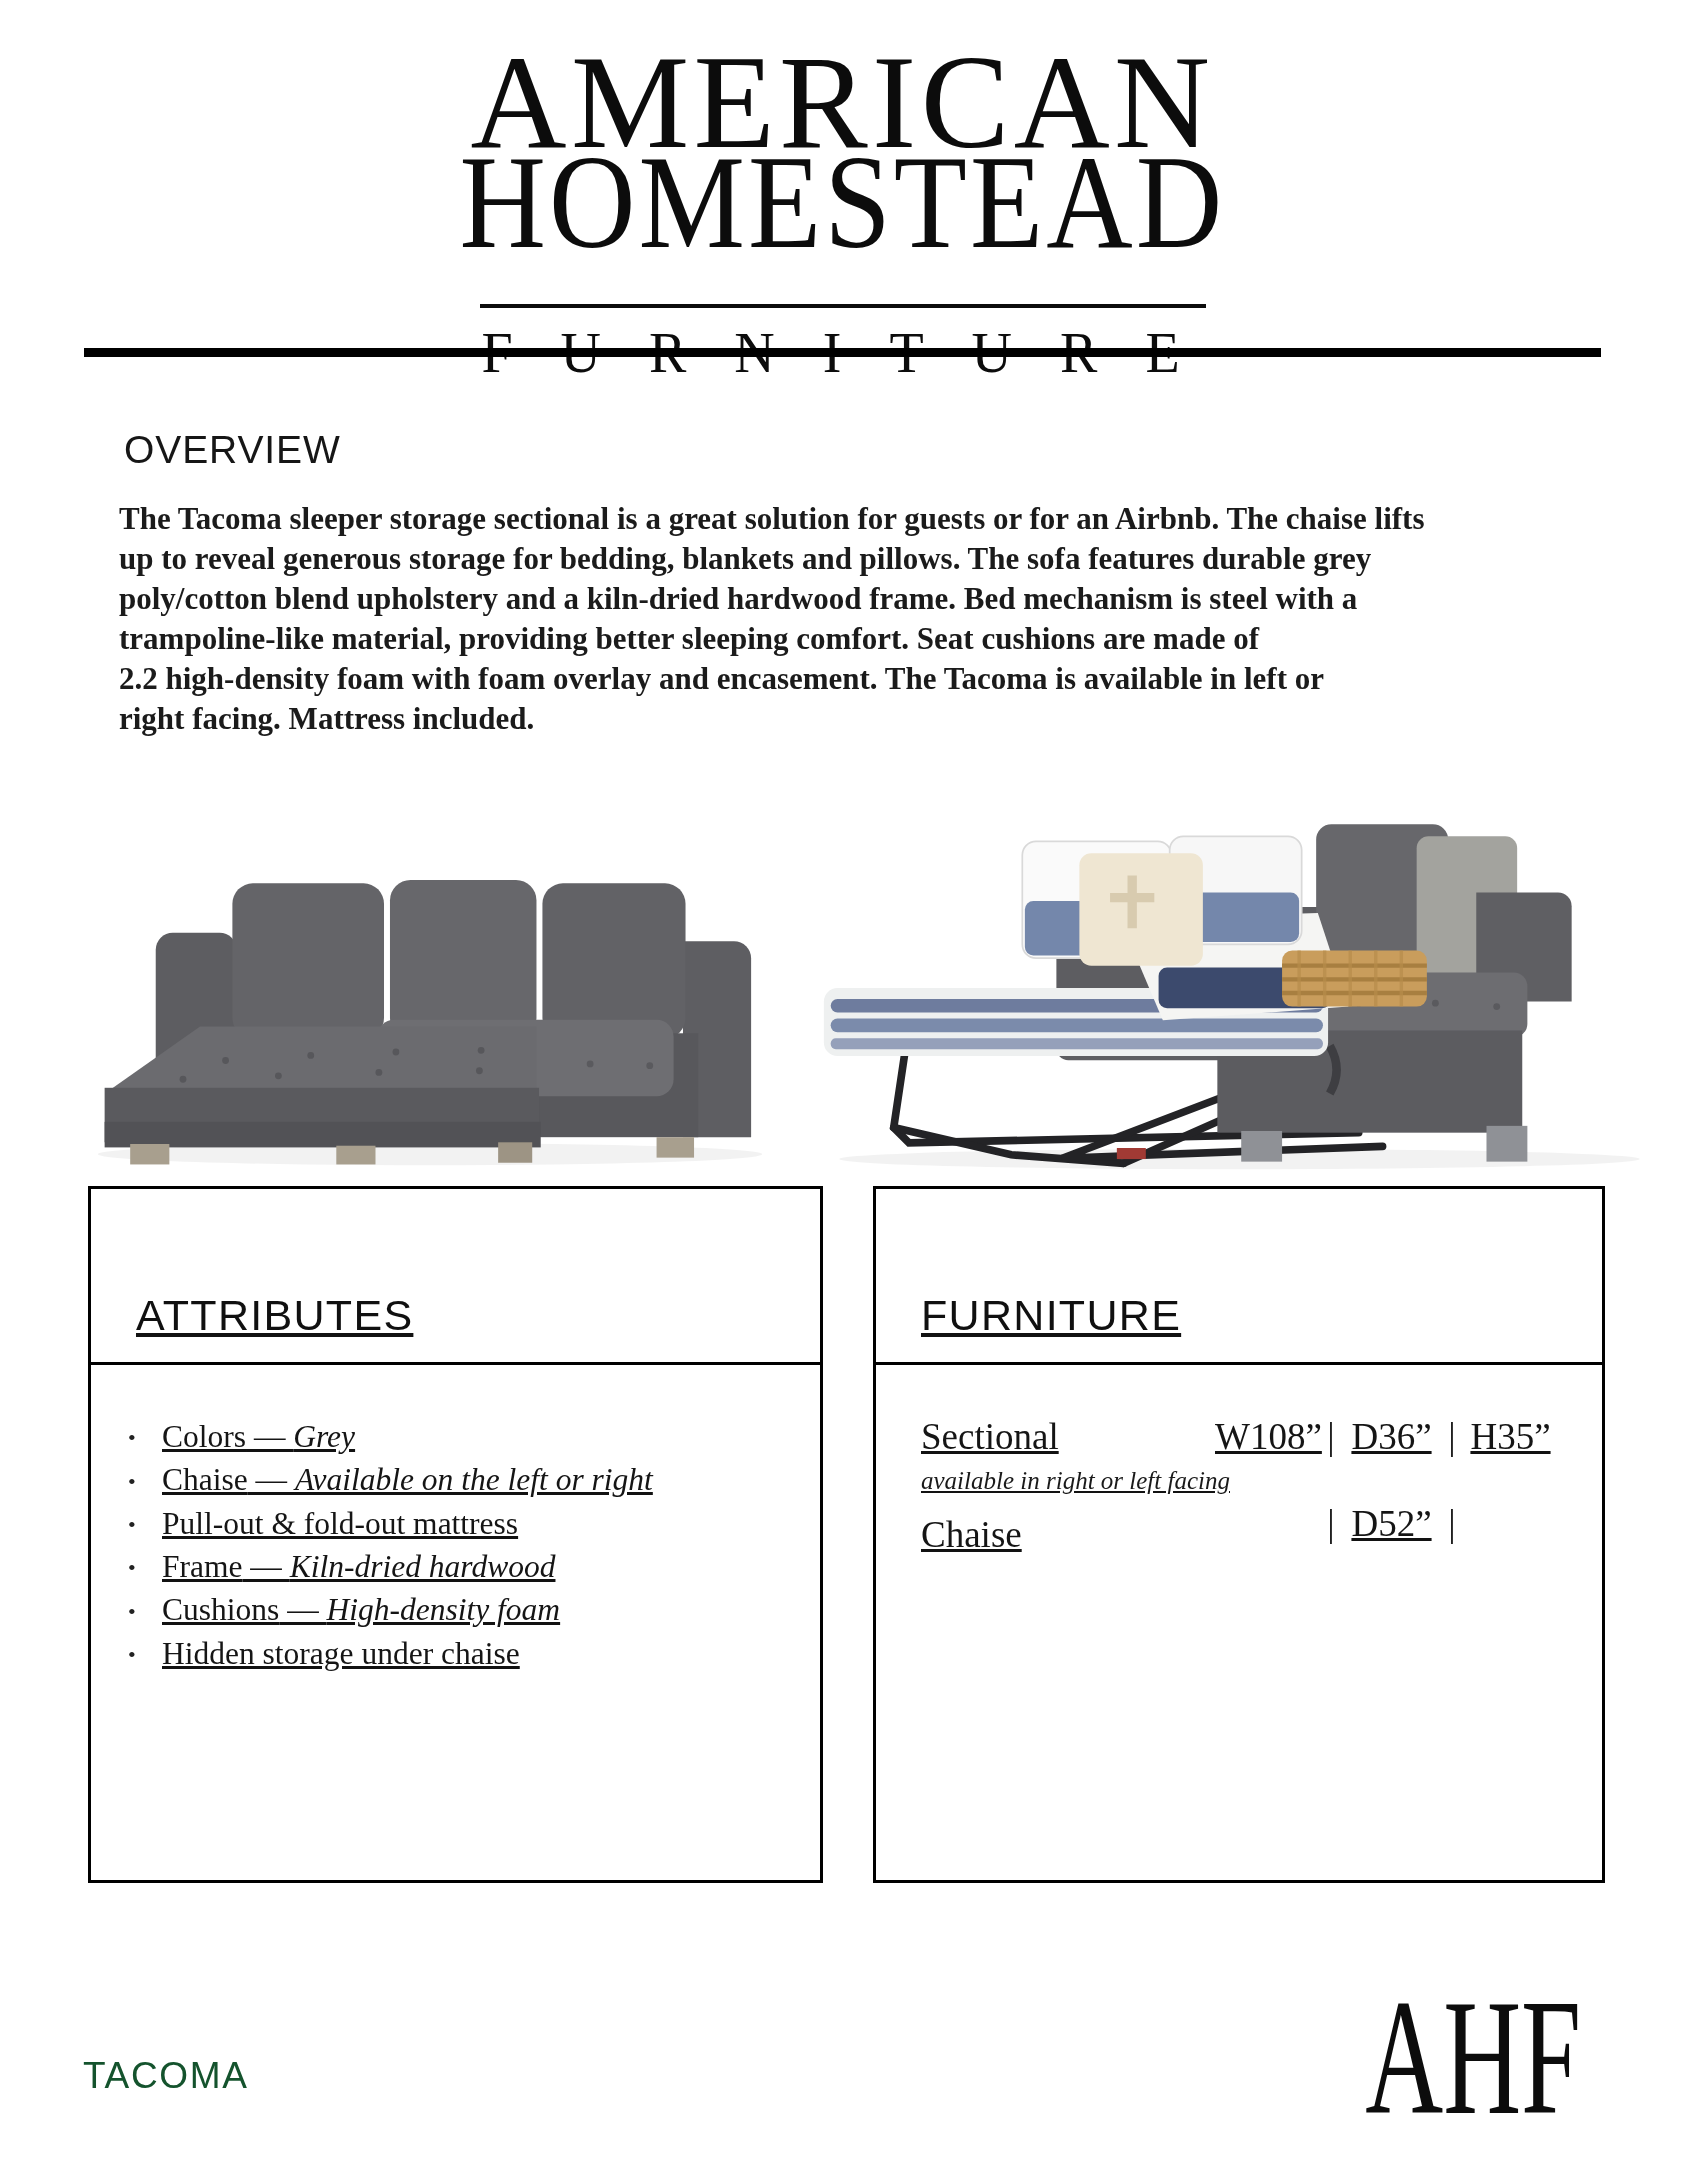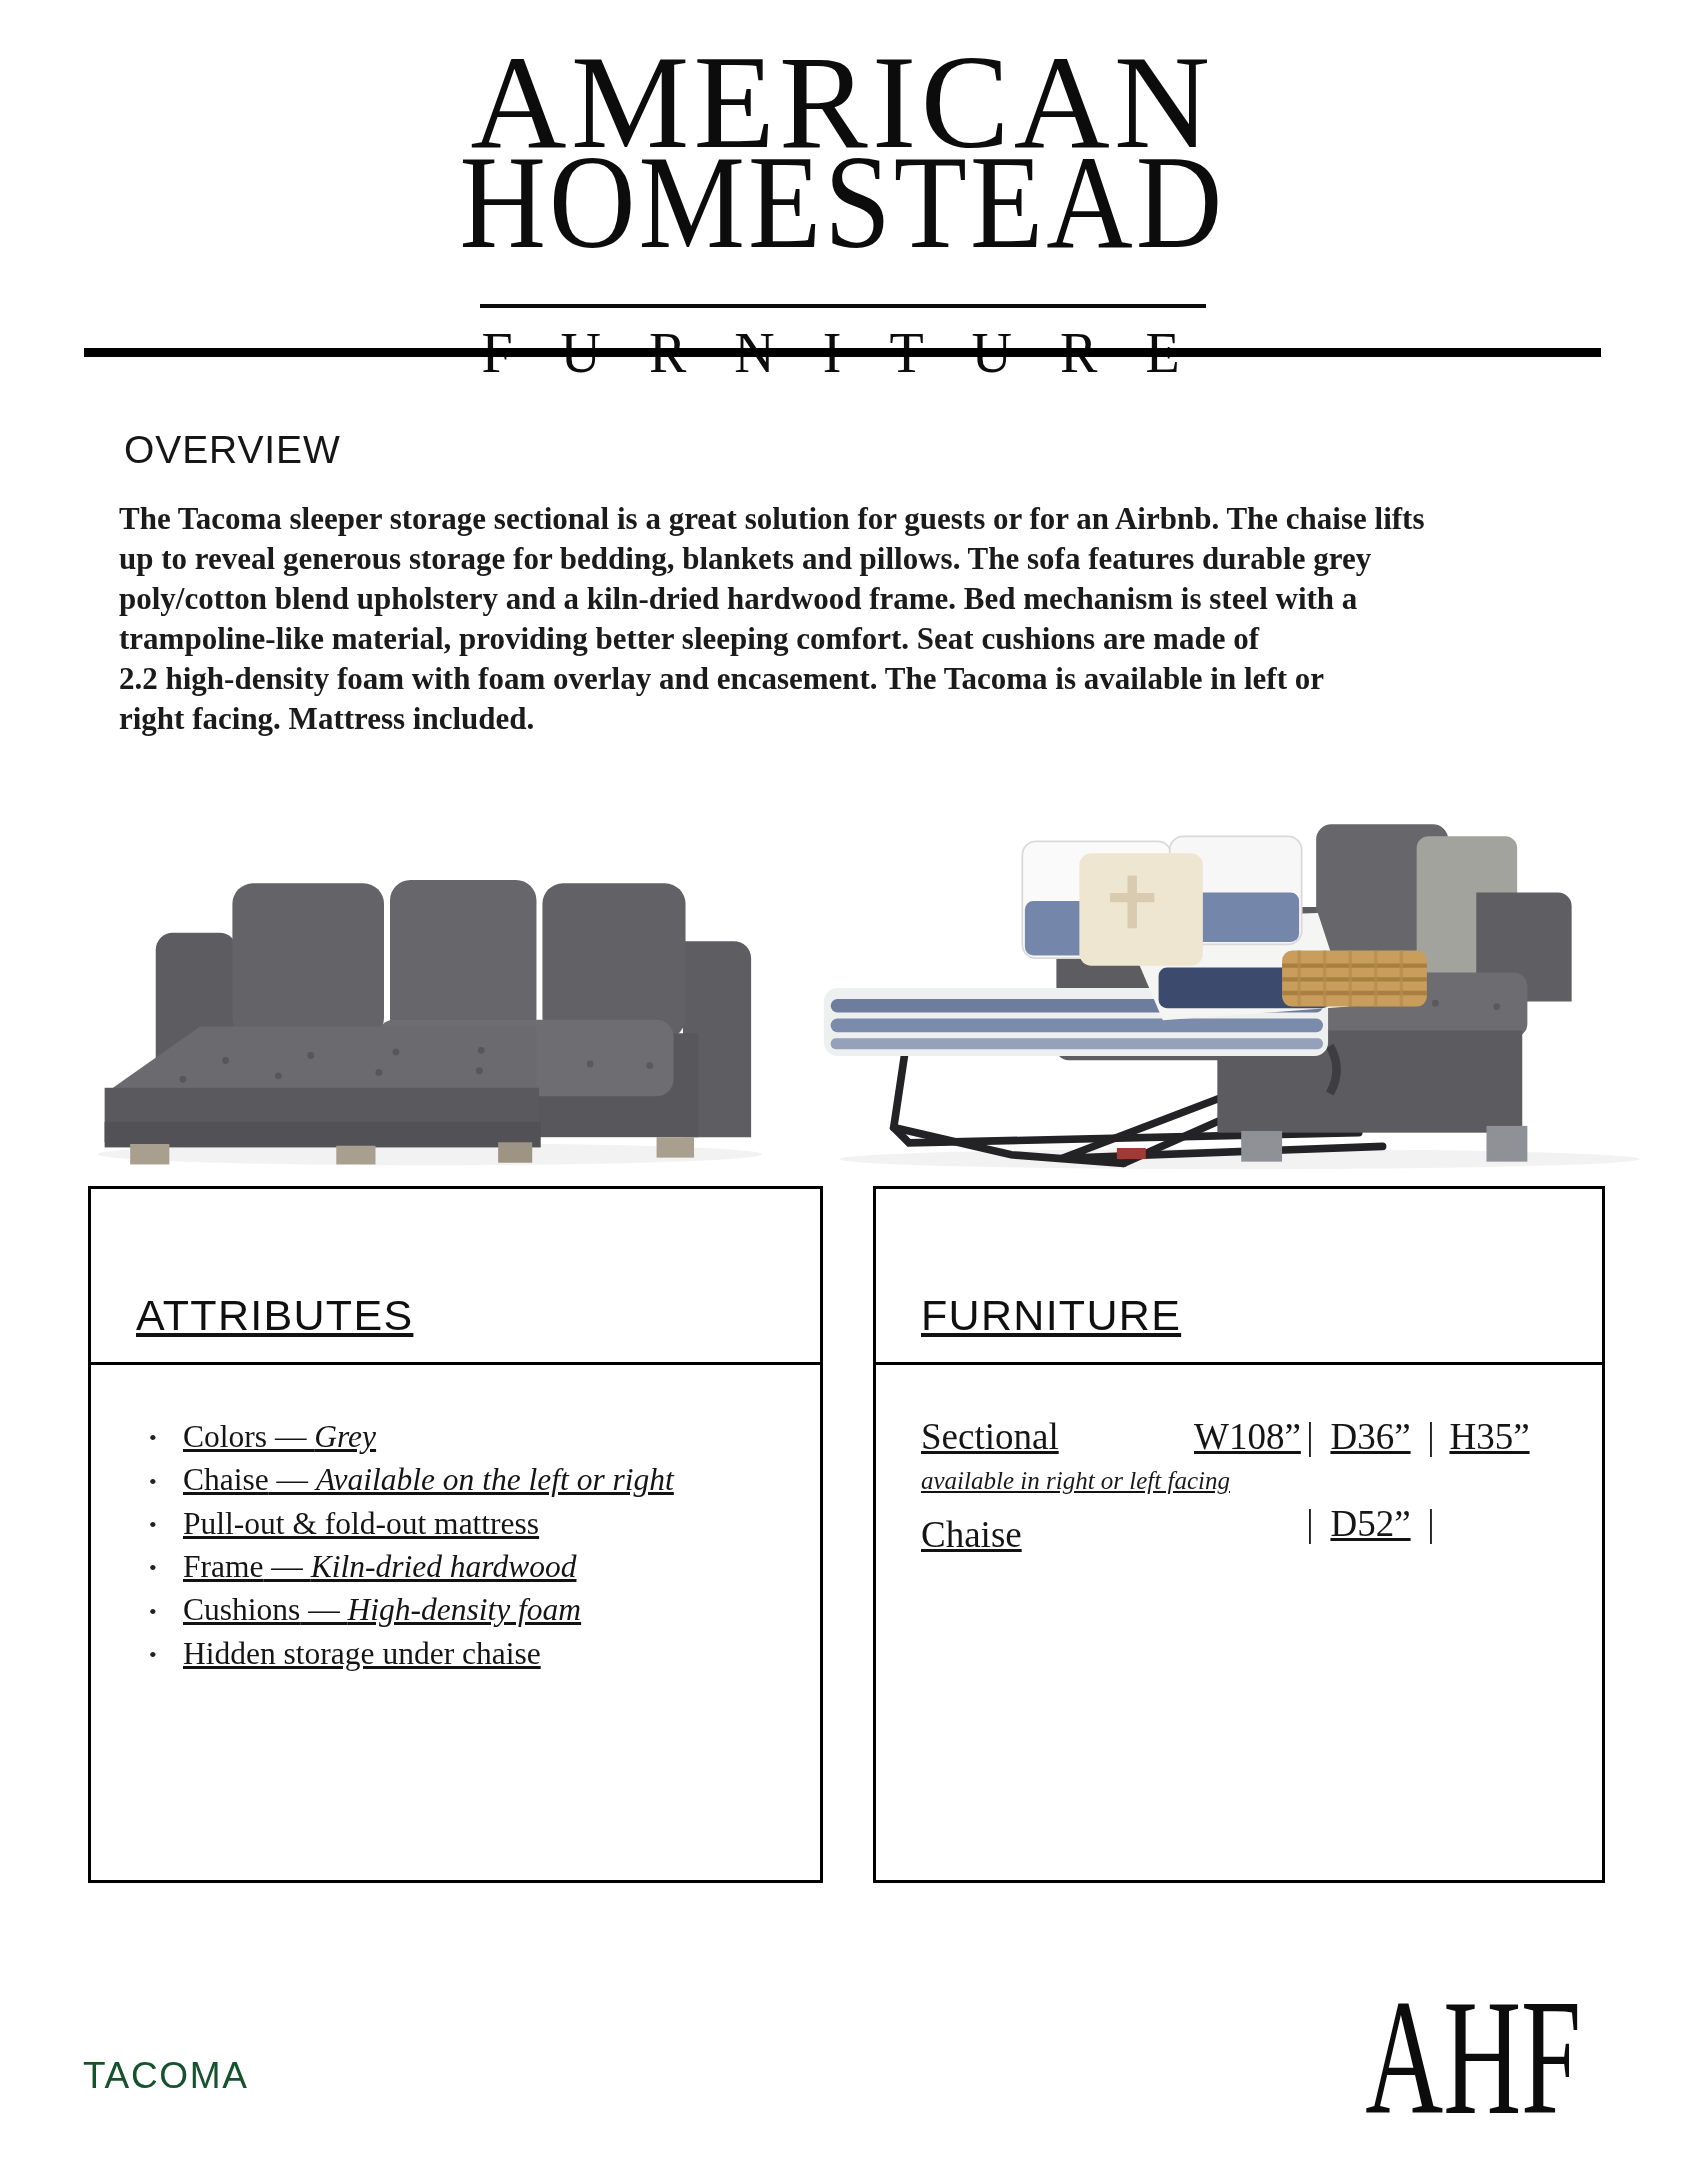--- a/index.html
+++ b/index.html
@@ -33,26 +33,26 @@
   .img-right{position:absolute;left:805px;top:792px;width:869px;height:379px;}
   .img-left svg,.img-right svg{display:block;width:100%;height:100%;}
 
   
   .spec-box{position:absolute;top:1186px;height:697px;border:3.4px solid #000;box-sizing:border-box;background:#fff;text-decoration:underline;}
   .box-attr{left:88px;width:735px;}
   .box-dim{left:873px;width:732px;}
   .box-head{height:176px;border-bottom:3.4px solid #000;display:flex;align-items:flex-end;
             padding:0 0 22px 45px;box-sizing:border-box;font-size:43px;letter-spacing:1.3px;color:#101010;}
 
-  .attr-list{list-style:none;margin:0;padding:51px 31px 0 58px;}
+  .attr-list{list-style:none;margin:0;padding:51px 31px 0 37px;}
   .attr-list li{font-size:31.5px;line-height:42px;color:#151515;white-space:nowrap;}
   .bullet{display:inline-block;width:34px;font-size:22px;vertical-align:1.7px;color:#222;}
   .attr-value{font-style:italic;}
 
-  .dim-content{padding:49px 72px 0 45px;}
+  .dim-content{padding:49px 51px 0 45px;}
   .dim-row{display:flex;align-items:baseline;font-size:37px;line-height:46px;color:#151515;}
   .dim-label{flex:1;}
   .cw{width:98px;text-align:right;white-space:nowrap;}
   .cs{width:36px;text-align:center;}
   .cd{width:85px;text-align:center;white-space:nowrap;}
   .ch{width:81px;text-align:center;white-space:nowrap;}
   .dim-note{font-size:25px;line-height:41px;font-style:italic;color:#1a1a1a;}
 
   
   .footer-model{position:absolute;left:83px;top:2055px;font-size:37px;letter-spacing:1.7px;color:#14532d;}

